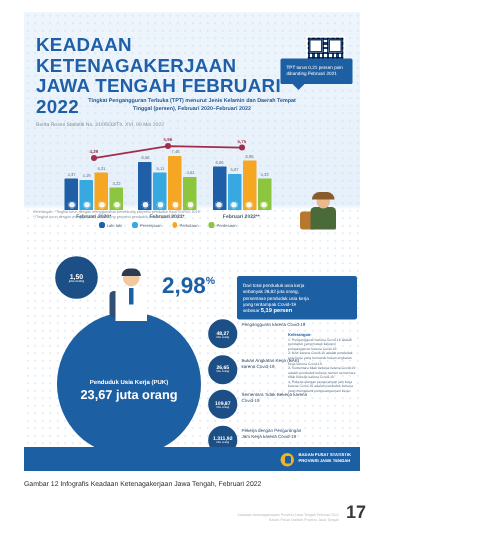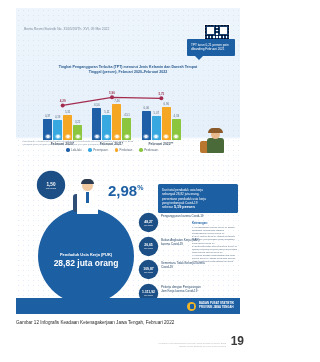--- a/index.html
+++ b/index.html
@@ -228,20 +228,24 @@
 </style>
 </head>
 <body>
 
 <div id="page">
 
   <div id="infographic">
     <div class="dotgrid"></div>
 
     <div class="hdr">
+      <h1>
+        <span>KEADAAN KETENAGAKERJAAN</span><br>
+        <span>JAWA TENGAH FEBRUARI 2022</span>
+      </h1>
       <div class="subtitle">Berita Resmi Statistik No. 31/05/33/Th. XVI, 09 Mei 2022</div>
       <div class="qr"></div>
     </div>
 
     <div class="chart-wrap">
       <div class="chart-title">Tingkat Pengangguran Terbuka (TPT) menurut Jenis Kelamin dan Daerah Tempat Tinggal (persen), Februari 2020–Februari 2022</div>
 
       <div class="plot" id="plot">
         <div class="groups" id="groups">
             <div class="group">
@@ -392,21 +396,21 @@
       <div class="bigcircle"></div>
       <div class="person">
         <div class="parm"></div>
           <div class="pb"></div>
           <div class="ptie"></div>
           <div class="ph"></div>
           <div class="phair"></div>
       </div>
       <div class="puk">
         <div class="l1">Penduduk Usia Kerja (PUK)</div>
-        <div class="l2">28,82 juta orang</div>
+        <div class="l2">23,67 juta orang</div>
       </div>
 
       <div class="callout-covid">
         <div>Dari total penduduk usia kerja</div>
         <div>sebanyak 28,82 juta orang,</div>
         <div>persentase penduduk usia kerja</div>
         <div>yang terdampak Covid-19</div>
         <div><span>sebesar </span><b>5,19 persen</b></div>
       </div>
 
@@ -458,15 +462,15 @@
       </div>
 
     </div>
   </div>
 
   <div class="caption">Gambar 12 Infografis Keadaan Ketenagakerjaan Jawa Tengah, Februari 2022</div>
   <div class="pagesrc">
     <div>Keadaan Ketenagakerjaan Provinsi Jawa Tengah Februari 2022</div>
     <div>Badan Pusat Statistik Provinsi Jawa Tengah</div>
   </div>
-  <div class="pagenum">19</div>
+  <div class="pagenum">17</div>
 
 </div>
 
 </body></html>

